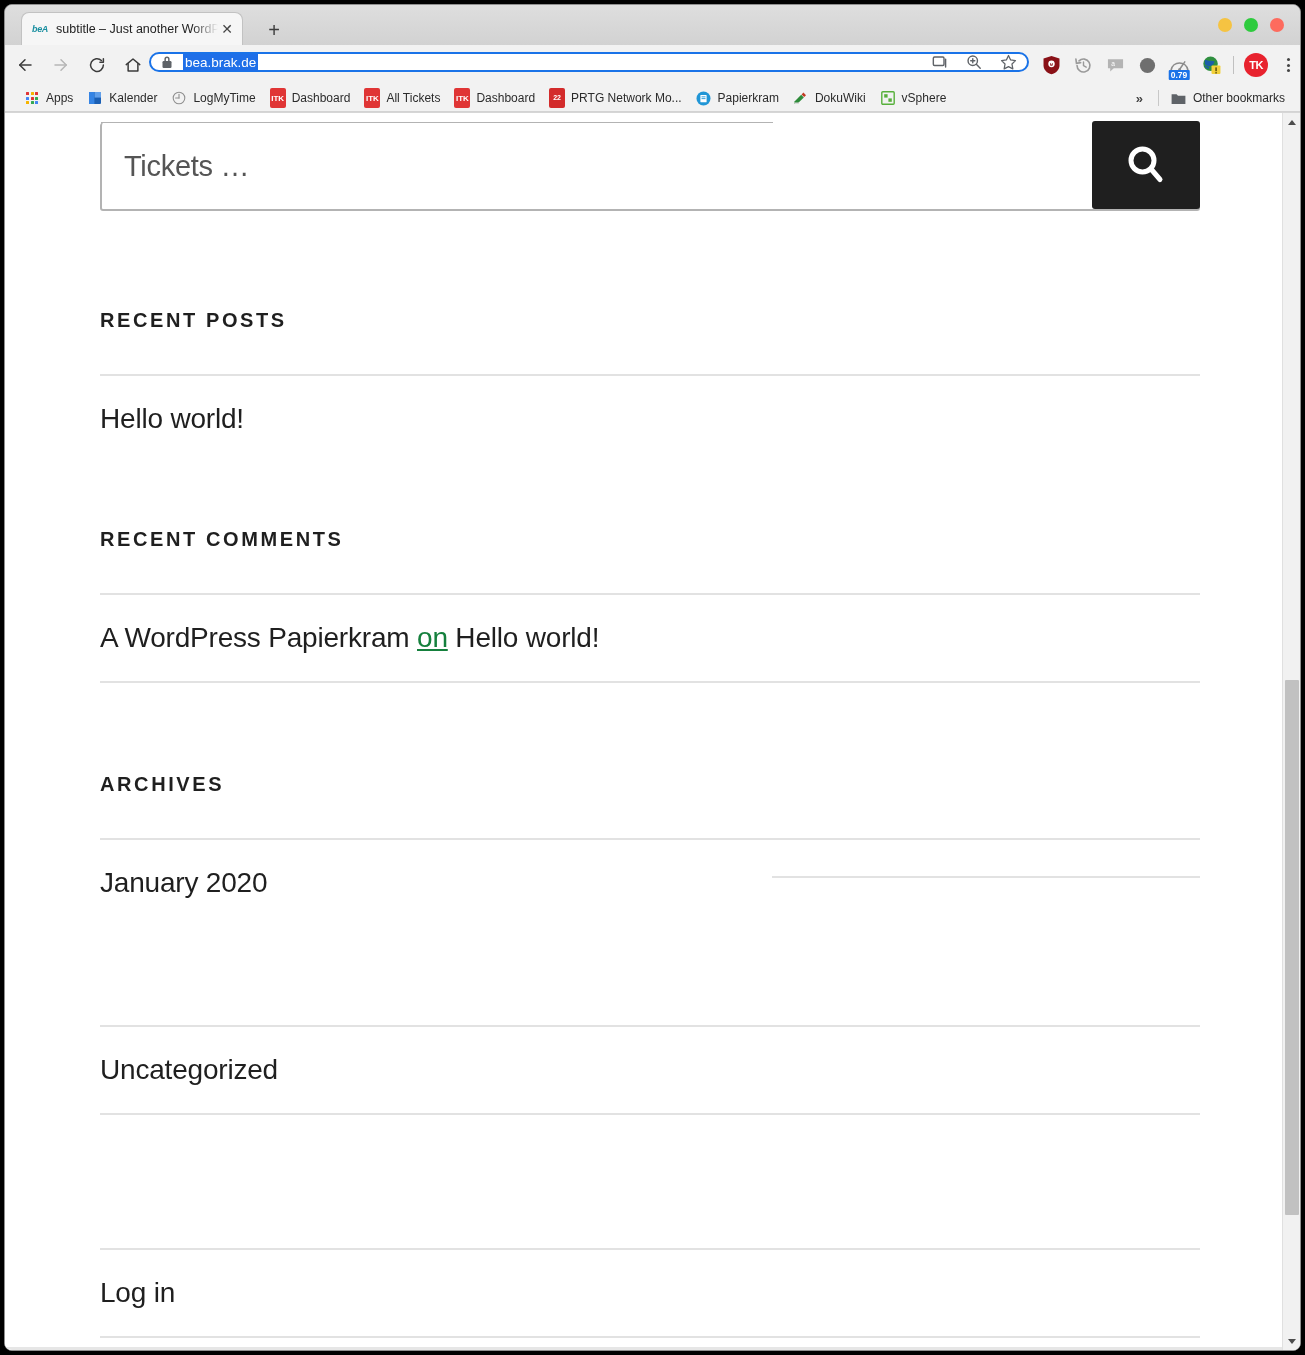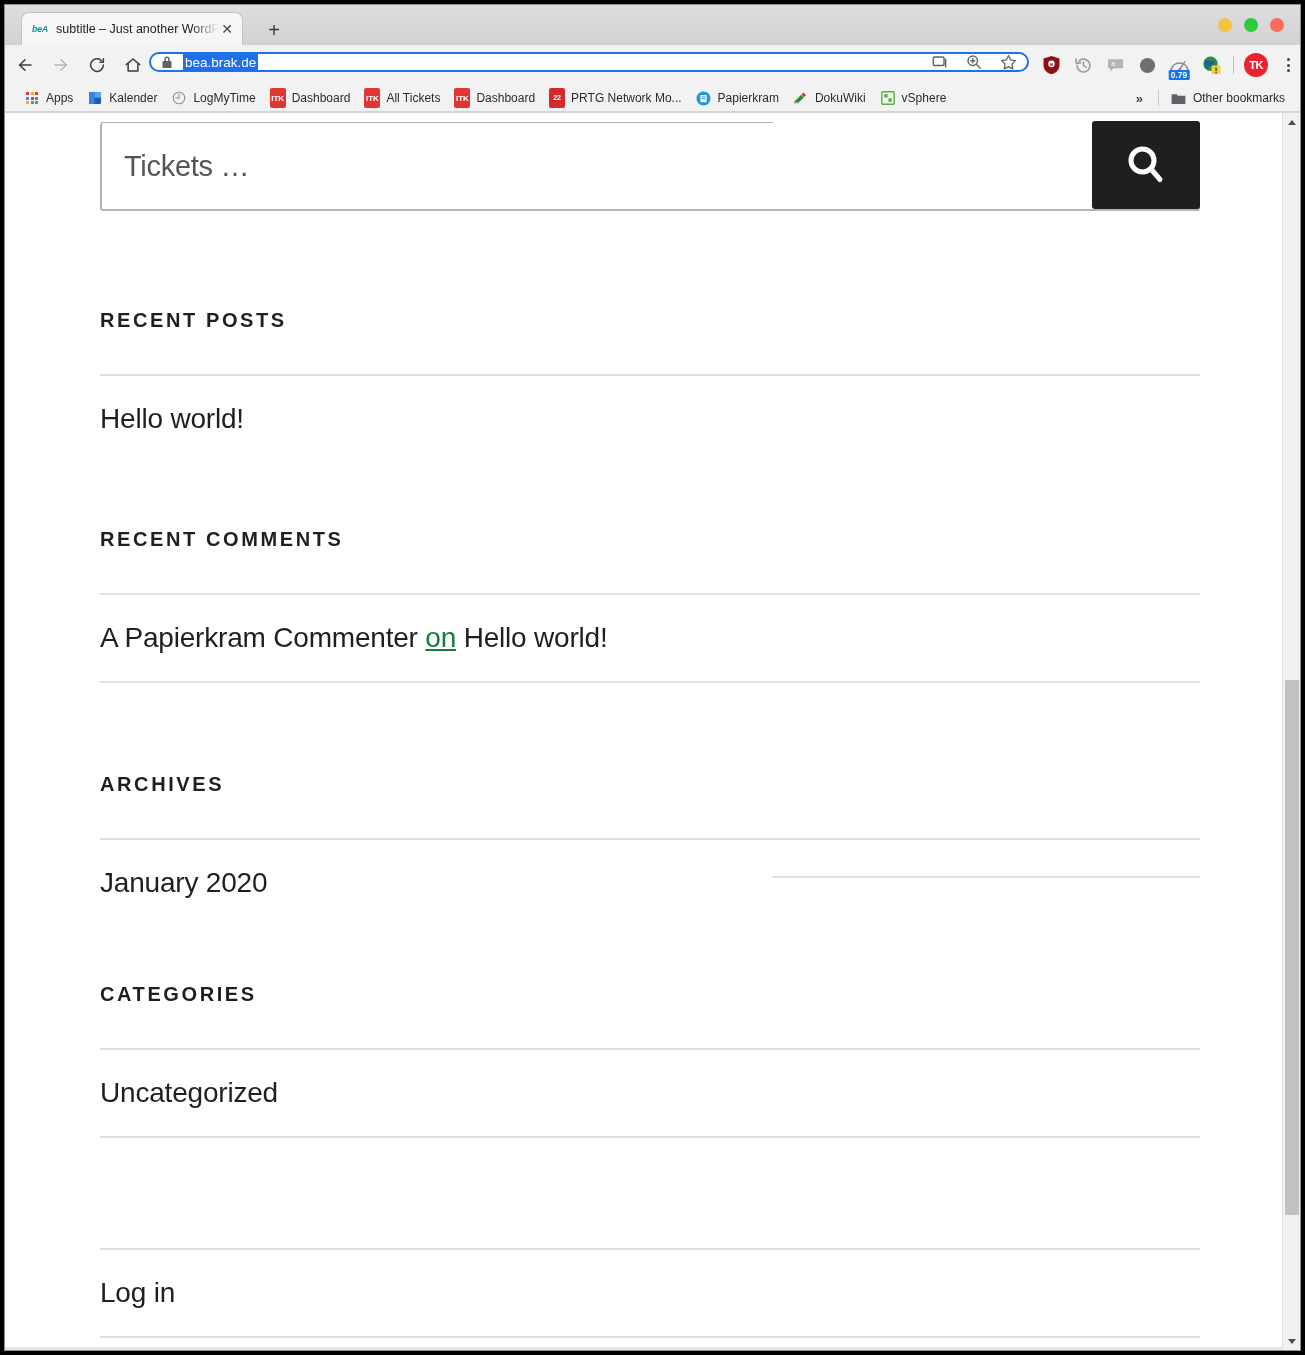--- a/index.html
+++ b/index.html
@@ -13,21 +13,21 @@
     overflow: hidden;
   }
 
   
   #window {
     position: absolute;
     left: 4px; top: 4px;
     width: 1297px; height: 1347px;
     background: #d6d6d6;
     border: 1px solid #8f8f8f;
-    border-radius: 0;
+    border-radius: 8px;
     overflow: hidden;
     padding-left: 12px;
   }
 
   
   #tabstrip {
     position: absolute; left: 0; top: 0;
     width: 100%; height: 40px;
     background: linear-gradient(#dedede, #d2d2d2);
   }
@@ -570,36 +570,35 @@
         <div class="widget" style="top:196px">
           <div class="widget-title">Recent Posts</div>
           <div class="divider" style="margin-top:42px"></div>
           <div class="entry" style="margin-top:27px">Hello world!</div>
         </div>
 
         <div class="widget" style="top:415px">
           <div class="widget-title">Recent Comments</div>
           <div class="divider" style="margin-top:42px"></div>
           <div class="entry" style="margin-top:27px">
-            <span>A Papierkram Commenter</span>
+            <span>A WordPress Papierkram</span>
             <span class="plain">on</span>
             <span>Hello world!</span>
           </div>
           <div class="divider" style="margin-top:27px"></div>
         </div>
 
         <div class="widget" style="top:660px">
           <div class="widget-title">Archives</div>
           <div class="divider" style="margin-top:42px"></div>
           <div class="entry" style="margin-top:27px">January 2020</div>
           <div class="divider partial" style="margin-top:-23px"></div>
         </div>
 
         <div class="widget" style="top:870px">
-          <div class="widget-title">Categories</div>
           <div class="divider" style="margin-top:42px"></div>
           <div class="entry" style="margin-top:27px">Uncategorized</div>
           <div class="divider" style="margin-top:27px"></div>
         </div>
 
         <div class="widget" style="top:1135px">
           <div class="divider"></div>
           <div class="entry" style="margin-top:27px">Log in</div>
           <div class="divider" style="margin-top:27px"></div>
         </div>

